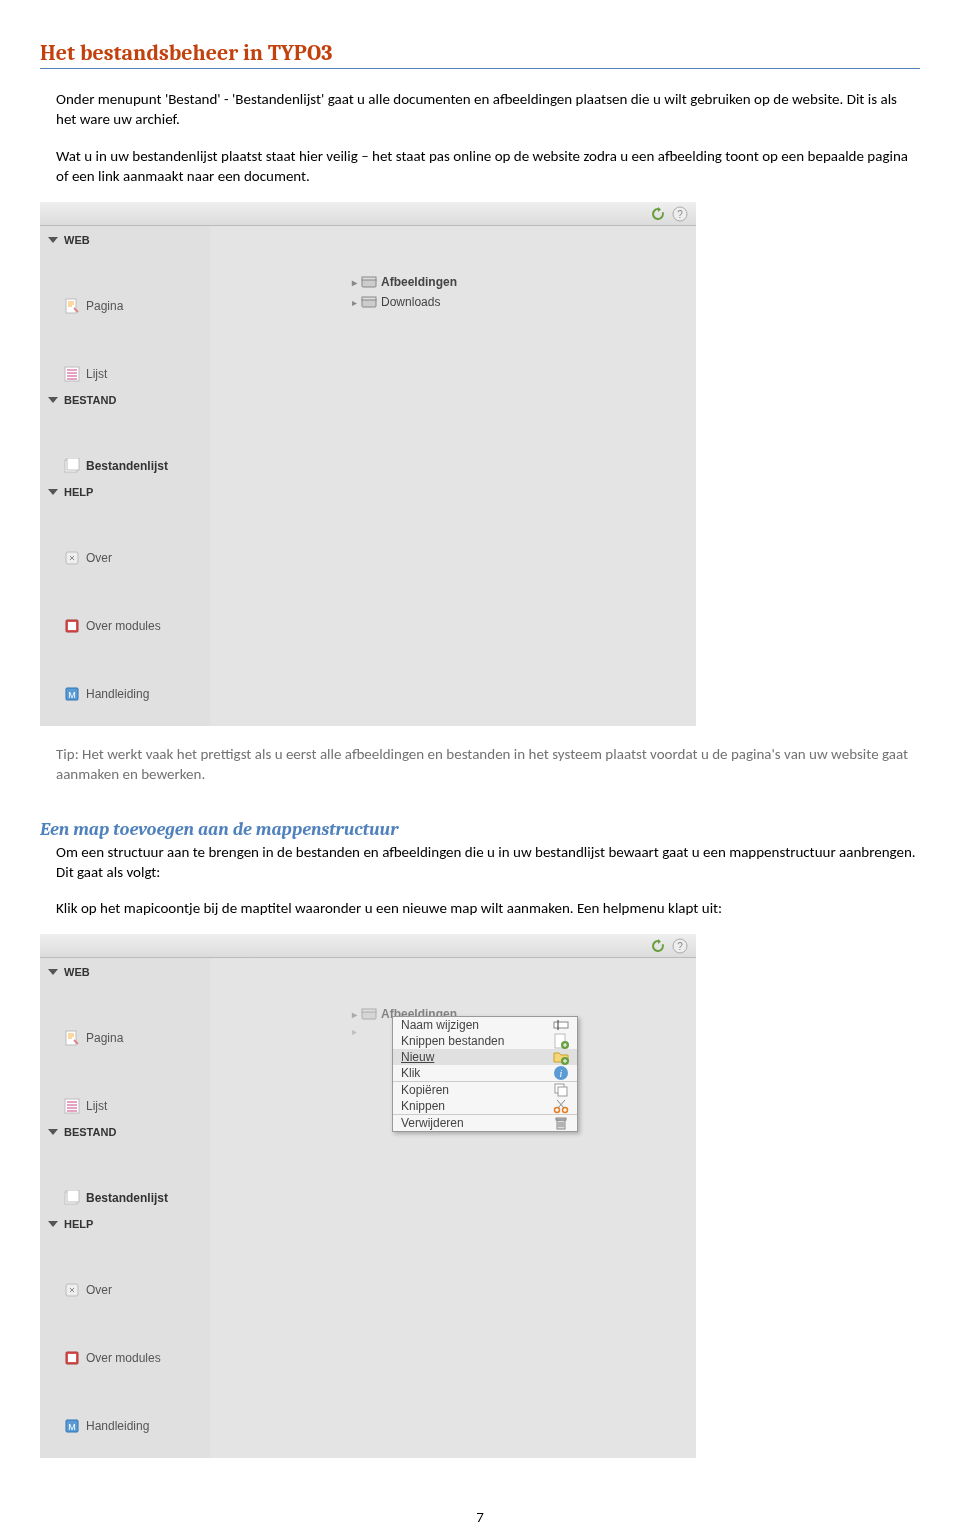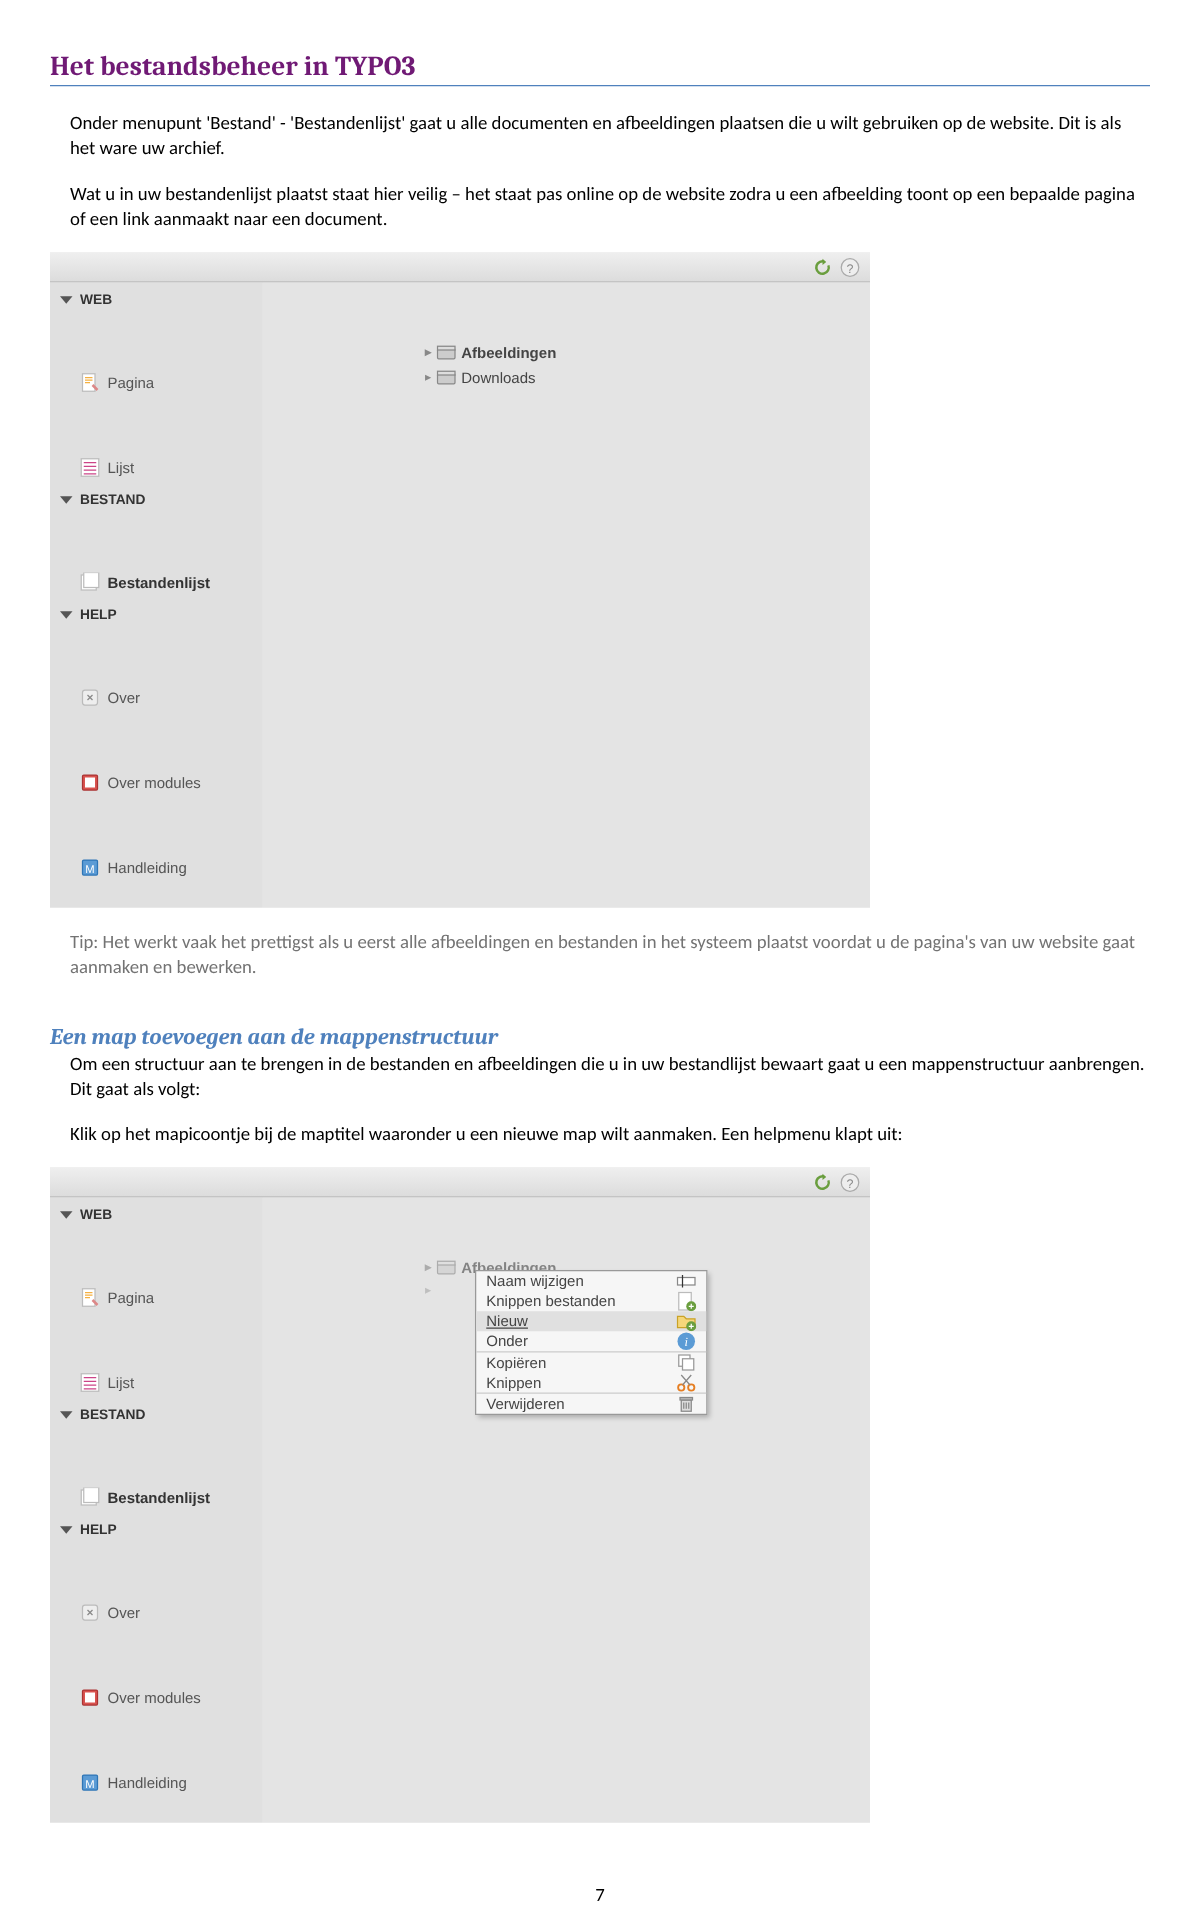--- a/index.html
+++ b/index.html
@@ -7,21 +7,21 @@
     margin: 0;
     padding: 40px 40px 20px 40px;
     font-family: Calibri, Arial, sans-serif;
     font-size: 15px;
     color: #000;
     background: #fff;
     width: 960px;
   }
   h1.heading1 {
     font-family: Cambria, Georgia, serif;
-    color: #701a75;
+    color: #c2410c;
     font-size: 22px;
     font-weight: bold;
     margin: 0 0 20px 0;
     border-bottom: 1px solid #4f81bd;
     padding-bottom: 2px;
   }
   h2.heading2 {
     font-family: Cambria, Georgia, serif;
     color: #4f81bd;
     font-size: 18px;
@@ -43,21 +43,21 @@
   .top-toolbar {
     height: 24px;
     background: linear-gradient(#efefef,#dcdcdc);
     border-bottom: 1px solid #bbb;
     display: flex;
     justify-content: flex-end;
     align-items: center;
     padding-right: 8px;
     gap: 6px;
   }
-  .ss-body { display: flex; }
+  .ss-body { display: flex; gap: 12px; }
   .sidebar {
     width: 170px;
     background: #e0e0e0;
     padding-bottom: 20px;
   }
   .section-header {
     display: flex;
     align-items: center;
     gap: 6px;
     padding: 8px 8px 4px 8px;
@@ -377,21 +377,21 @@
           <span>Nieuw</span>
           <span class="ico">
               <svg viewBox="0 0 16 16">
                 <path d="M1 4h5l2 2h7v7H1z" fill="#f5d77a" stroke="#c9a227"></path>
                 <circle cx="12" cy="12" r="4" fill="#6a9e3e"></circle>
                 <path d="M12 10v4M10 12h4" stroke="#fff"></path>
               </svg>
             </span>
         </div>
         <div class="menu-item">
-          <span>Onder</span>
+          <span>Klik</span>
           <span class="ico">
               <svg viewBox="0 0 16 16">
                 <circle cx="8" cy="8" r="7" fill="#5b9bd5"></circle>
                 <text x="8" y="12" text-anchor="middle" font-size="10" fill="#fff" font-family="Georgia" font-style="italic">i</text>
               </svg>
             </span>
         </div>
         <div class="sep"></div>
         <div class="menu-item">
           <span>Kopiëren</span>

